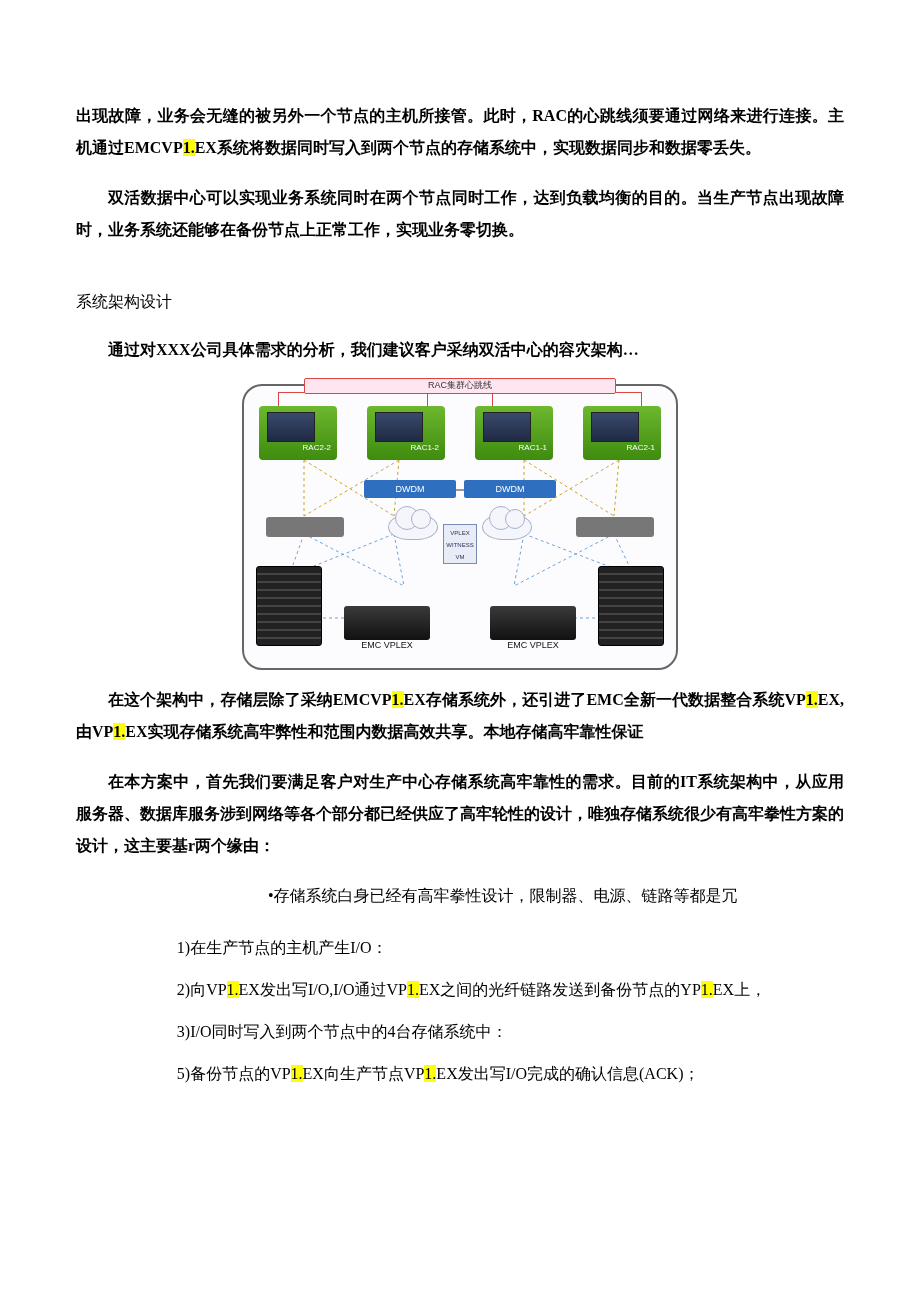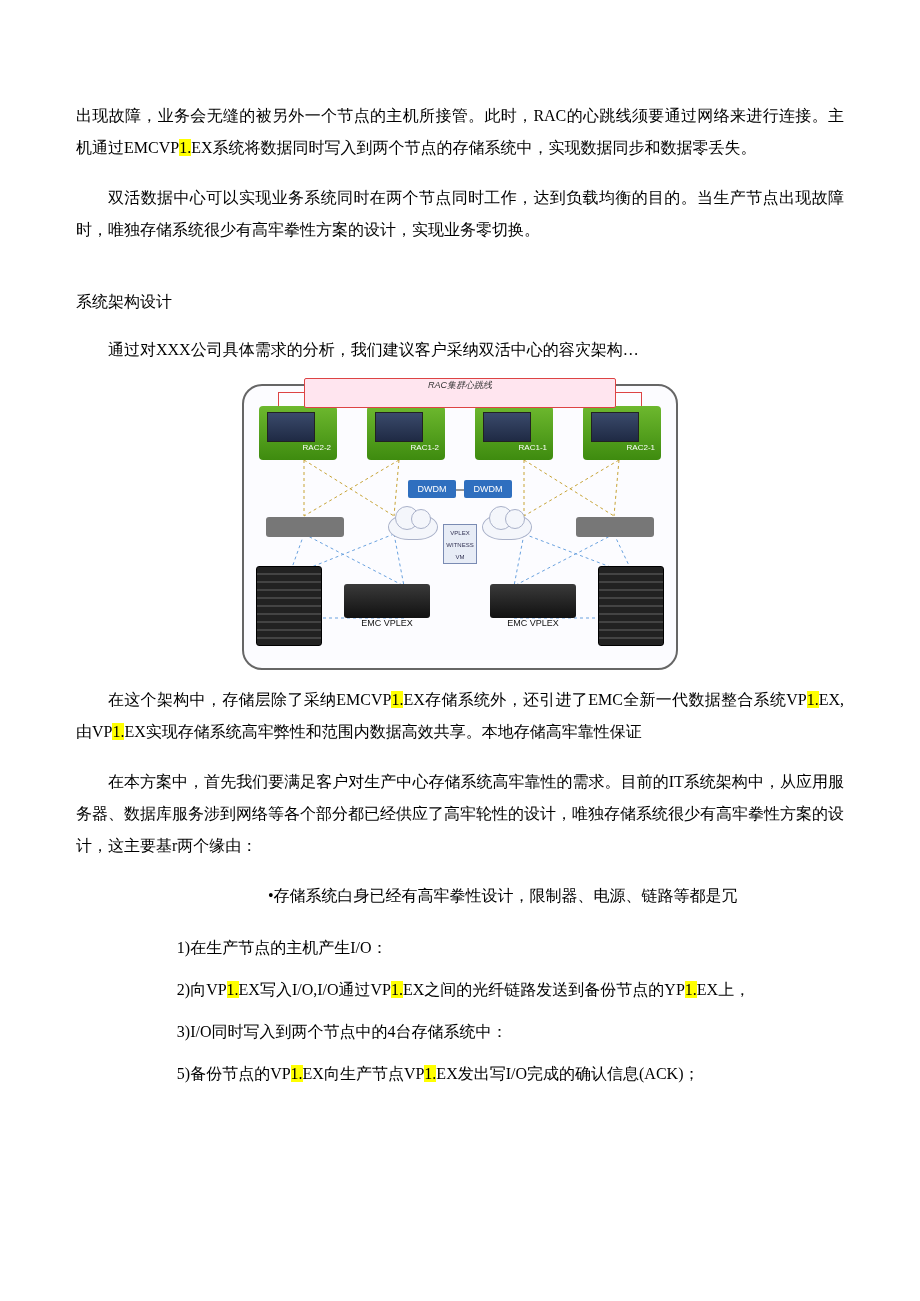--- a/index.html
+++ b/index.html
@@ -9,20 +9,21 @@
     margin: 0 auto;
     font-family: "SimSun", "宋体", serif;
     font-size: 16px;
     line-height: 2.0;
     color: #000000;
     padding: 100px 76px 60px 76px;
   }
   .para {
     text-align: justify;
     margin-bottom: 18px;
+    font-weight: bold;
   }
   .para.indent {
     text-indent: 2em;
   }
   .hl {
     background: #ffff00;
   }
   .section-heading {
     margin-top: 40px;
     margin-bottom: 16px;
@@ -41,30 +42,29 @@
     position: relative;
     padding: 8px 10px 10px 10px;
     font-size: 9px;
     font-family: Arial, sans-serif;
   }
   .topbar {
     position: absolute;
     top: -8px;
     left: 60px;
     right: 60px;
-    height: 30px;
+    height: 16px;
     background: #ffe5ef;
     border: 1px solid #d44;
     font-size: 9px;
     color: #333;
     text-align: center;
     line-height: 12px;
     border-radius: 2px;
     z-index: 3;
-    font-style: italic;
   }
   .redlink {
     position: absolute;
     top: 6px;
     height: 22px;
     border: 1px solid #d44;
     border-bottom: none;
     z-index: 1;
   }
   .row { position: absolute; left: 0; right: 0; display:flex; justify-content:space-around; align-items:center; }
@@ -89,30 +89,30 @@
   }
   .cloud{
     width:50px;height:26px;background:#f4f6fb;border:1px solid #a9b1c9;border-radius:50%/60%;
     position:relative;z-index:2;
   }
   .cloud::before,.cloud::after{content:"";position:absolute;background:#f4f6fb;border:1px solid #a9b1c9;border-radius:50%;}
   .cloud::before{width:22px;height:22px;top:-9px;left:6px;}
   .cloud::after{width:18px;height:18px;top:-6px;right:6px;}
   .dwdm-row{ top:94px; justify-content:center; gap:8px;}
   .dwdm{
-    width:48px;height:18px;background:#2f6fbf;color:#fff;font-size:9px;text-align:center;line-height:18px;border-radius:2px;z-index:2;
+    width:92px;height:18px;background:#2f6fbf;color:#fff;font-size:9px;text-align:center;line-height:18px;border-radius:2px;z-index:2;
   }
   .witness{
     position:absolute;top:138px;left:50%;transform:translateX(-50%);
     width:34px;height:40px;background:#e7ecf6;border:1px solid #7a8bb3;
     font-size:6px;text-align:center;padding-top:2px;color:#335;z-index:2;
   }
   .vplex-row{ top:198px; justify-content:center; gap:60px;}
   .vplex{
-    width:86px;height:34px;background:linear-gradient(#3a3a3a,#111);border-radius:3px;position:relative;z-index:2;
+    width:86px;height:34px;background:linear-gradient(#3a3a3a,#111);border-radius:3px;position:relative;z-index:2;margin-top:22px;
   }
   .vplex-label{position:absolute;bottom:-14px;left:0;width:100%;text-align:center;font-size:9px;color:#111;}
   .store-row{ top:180px; justify-content:space-between; padding:0 12px;}
   .store{
     width:66px;height:80px;background:repeating-linear-gradient(#222 0 6px,#444 6px 8px);border:1px solid #000;border-radius:3px;z-index:2;
   }
   svg.lines{position:absolute;inset:0;width:100%;height:100%;z-index:0;}
   .bullet-block{
     margin: 14px 0 20px 0;
     padding-left: 12.5em;
@@ -124,21 +124,21 @@
   }
 </style>
 </head>
 <body>
 
 <div class="para">
   <span>出现故障，业务会无缝的被另外一个节点的主机所接管。此时，RAC的心跳线须要通过网络来进行连接。主机通过EMCVP</span><span class="hl">1.</span><span>EX系统将数据同时写入到两个节点的存储系统中，实现数据同步和数据零丢失。</span>
 </div>
 
 <div class="para indent">
-  <span>双活数据中心可以实现业务系统同时在两个节点同时工作，达到负载均衡的目的。当生产节点出现故障时，唯独存储系统很少有高牢拳性方案的设计，实现业务零切换。</span>
+  <span>双活数据中心可以实现业务系统同时在两个节点同时工作，达到负载均衡的目的。当生产节点出现故障时，业务系统还能够在备份节点上正常工作，实现业务零切换。</span>
 </div>
 
 <div class="section-heading">
   <span>系统架构设计</span>
 </div>
 
 <div class="para indent">
   <span>通过对XXX公司具体需求的分析，我们建议客户采纳双活中心的容灾架构…</span>
 </div>
 
@@ -233,21 +233,21 @@
 
 <div class="bullet-block">
   <span>•存储系统白身已经有高牢拳性设计，限制器、电源、链路等都是冗</span>
 </div>
 
 <div class="num-list">
   <span>1)在生产节点的主机产生I/O：</span>
 </div>
 
 <div class="num-list">
-  <span>2)向VP</span><span class="hl">1.</span><span>EX写入I/O,I/O通过VP</span><span class="hl">1.</span><span>EX之间的光纤链路发送到备份节点的YP</span><span class="hl">1.</span><span>EX上，</span>
+  <span>2)向VP</span><span class="hl">1.</span><span>EX发出写I/O,I/O通过VP</span><span class="hl">1.</span><span>EX之间的光纤链路发送到备份节点的YP</span><span class="hl">1.</span><span>EX上，</span>
 </div>
 
 <div class="num-list">
   <span>3)I/O同时写入到两个节点中的4台存储系统中：</span>
 </div>
 
 <div class="num-list">
   <span>5)备份节点的VP</span><span class="hl">1.</span><span>EX向生产节点VP</span><span class="hl">1.</span><span>EX发出写I/O完成的确认信息(ACK)；</span>
 </div>
 

